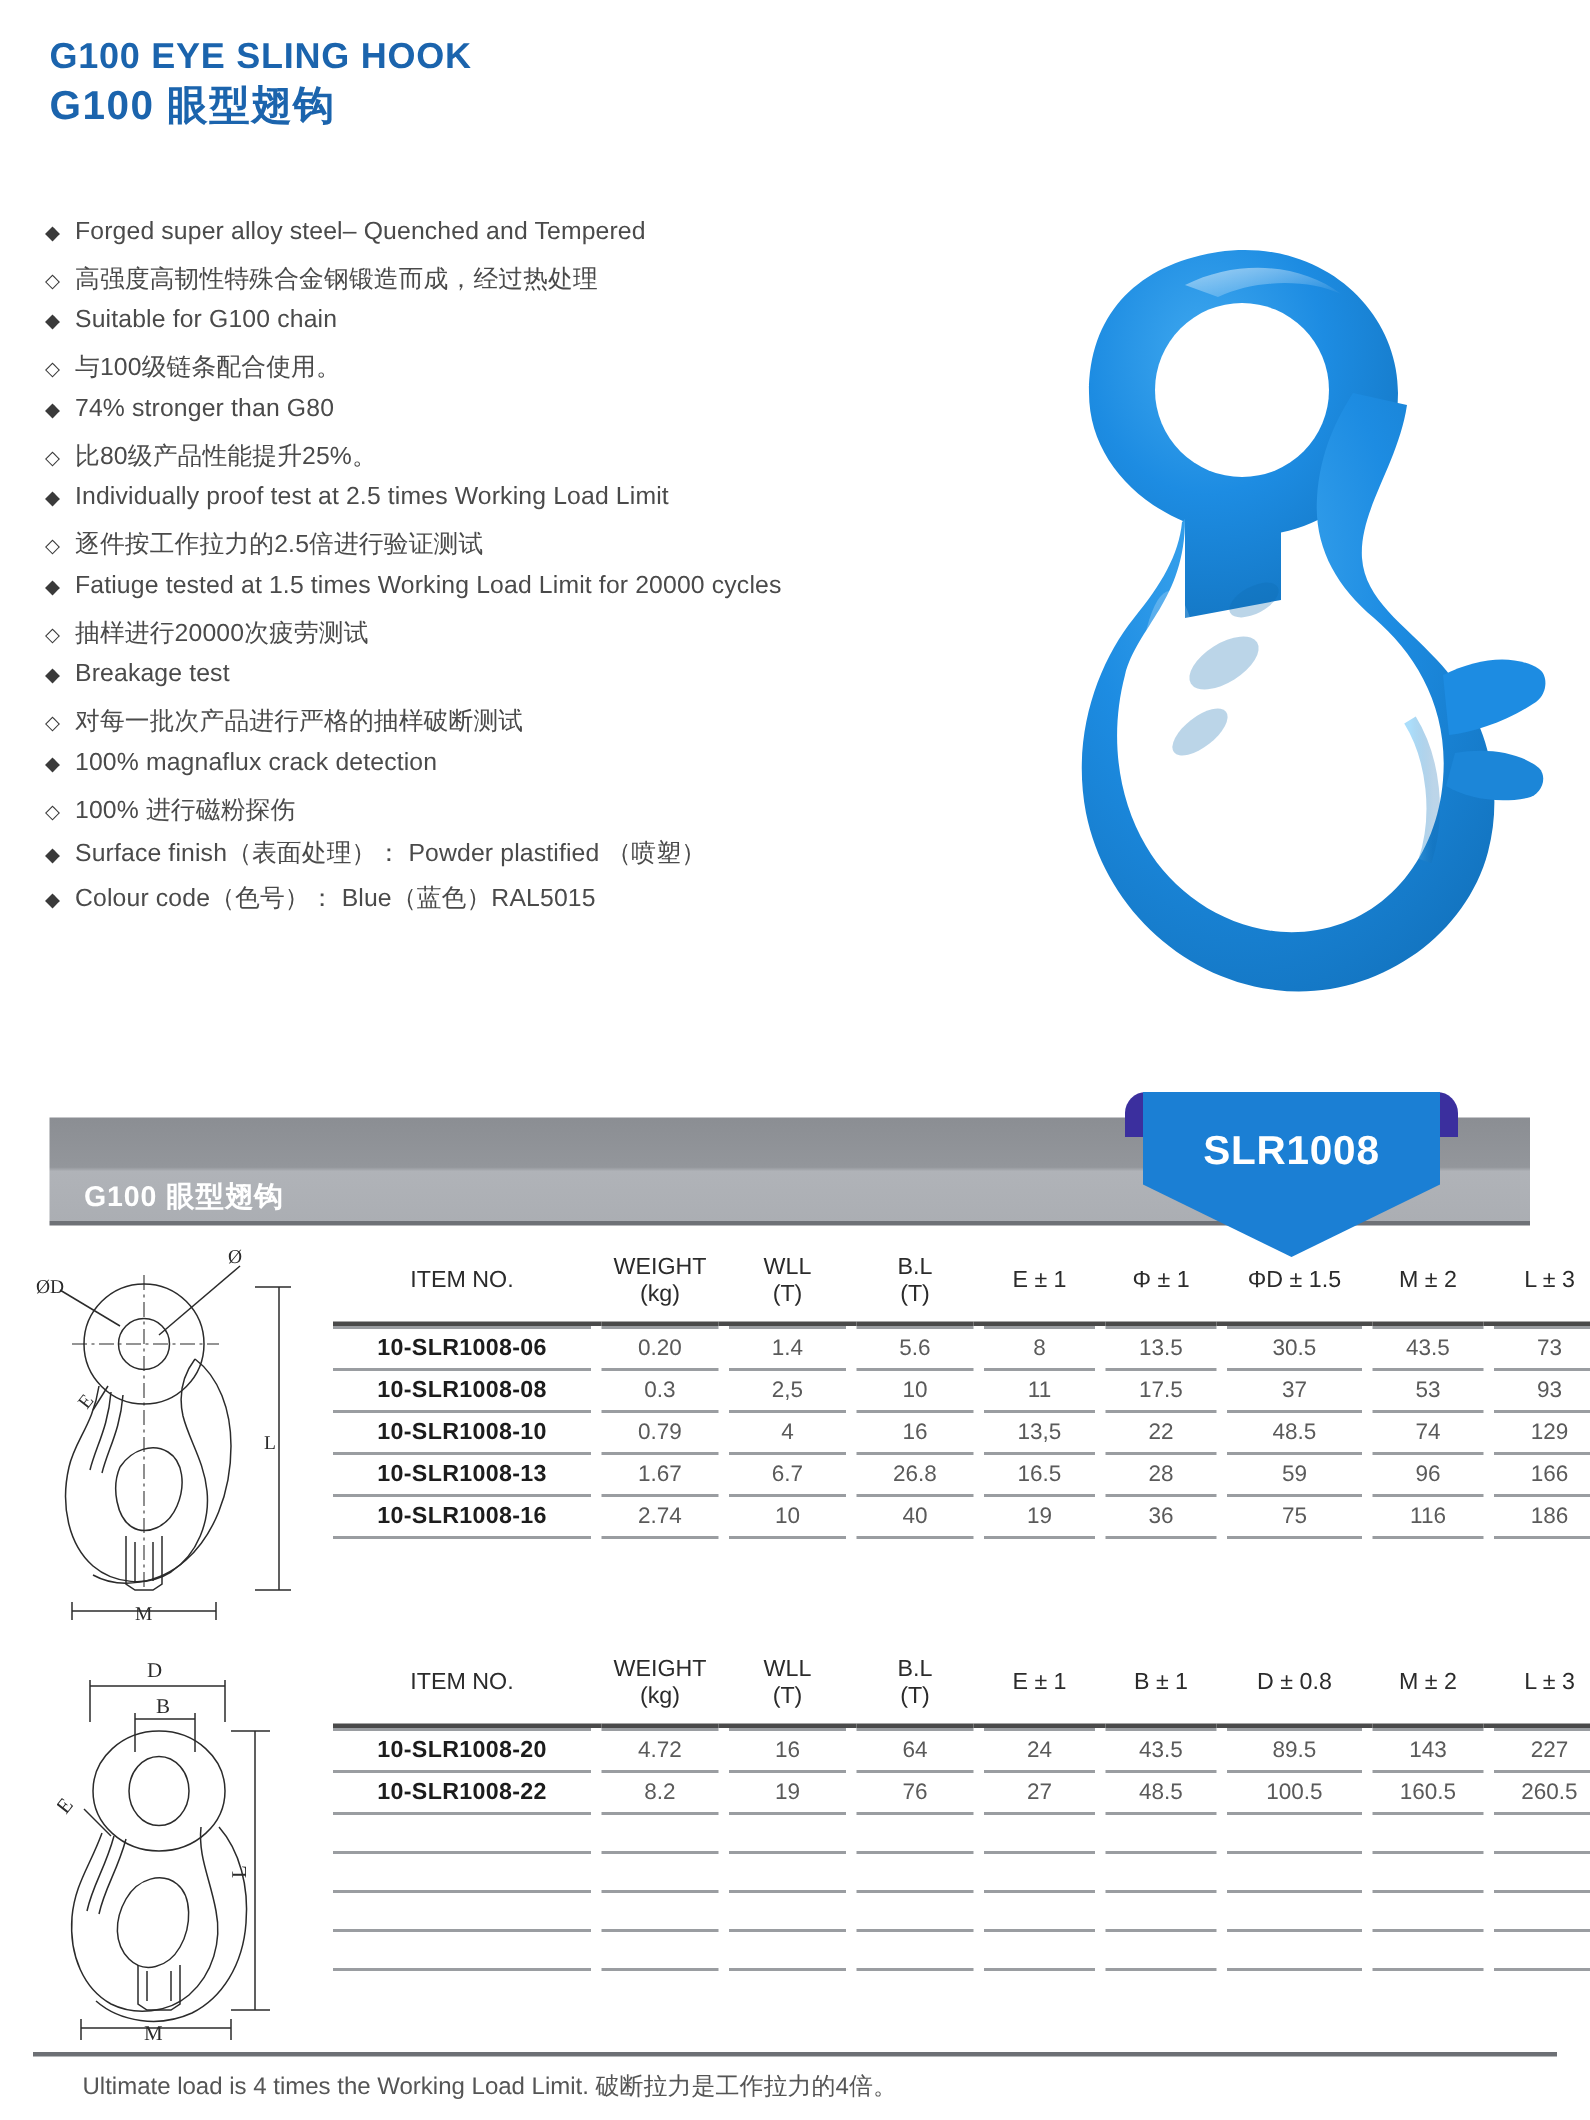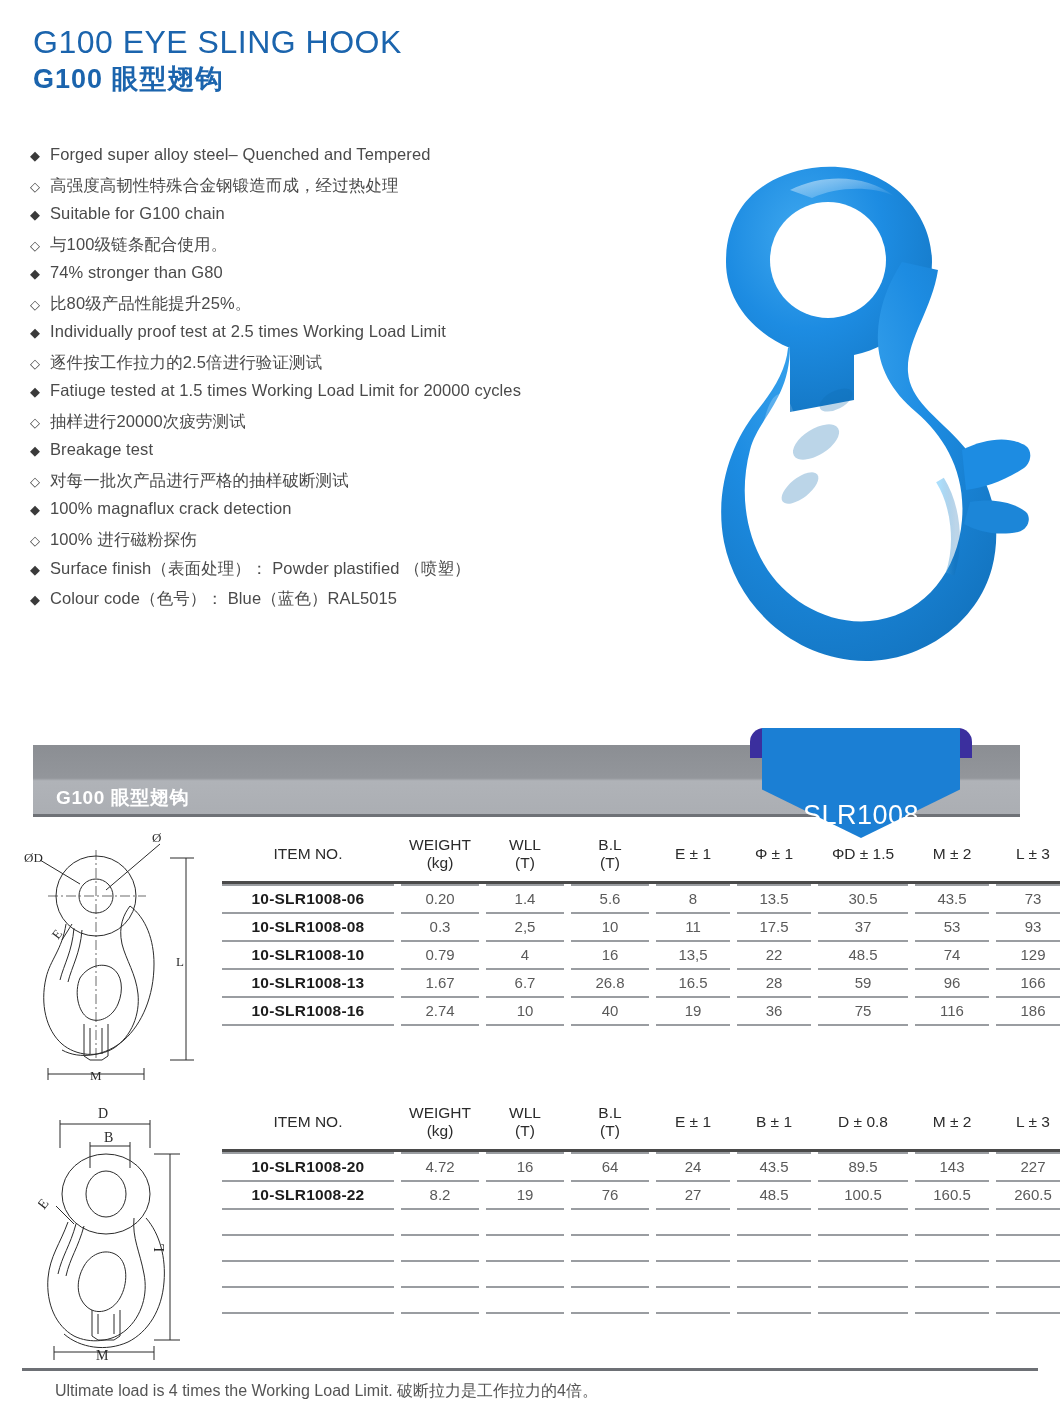--- a/index.html
+++ b/index.html
@@ -15,22 +15,22 @@
   }
 
   
   .title-block {
     position: absolute;
     left: 33px;
     top: 24px;
     width: 620px;
   }
   .title-en {
-    font-size: 32px;
-    font-weight: normal;
+    font-size: 24px;
+    font-weight: bold;
     color: #1b64ad;
     letter-spacing: 0.5px;
     line-height: 1.15;
     white-space: nowrap;
   }
   .title-cn {
     font-size: 27px;
     font-weight: bold;
     color: #1b64ad;
     letter-spacing: 1px;
@@ -122,24 +122,23 @@
     width: 222px; height: 110px;
     background: #1b7fd4;
     clip-path: polygon(12px 0, 210px 0, 210px 56%, 111px 100%, 12px 56%);
   }
   .badge-label {
     position: absolute;
     left: 0; top: 24px;
     width: 222px;
     text-align: center;
     font-size: 27px;
-    font-weight: normal;
+    font-weight: bold;
     color: #ffffff;
     letter-spacing: 0.5px;
-    margin-top: 48px;
   }
 
   
   .diagram1 {
     position: absolute;
     left: 18px;
     top: 828px;
     width: 200px;
     height: 252px;
   }

